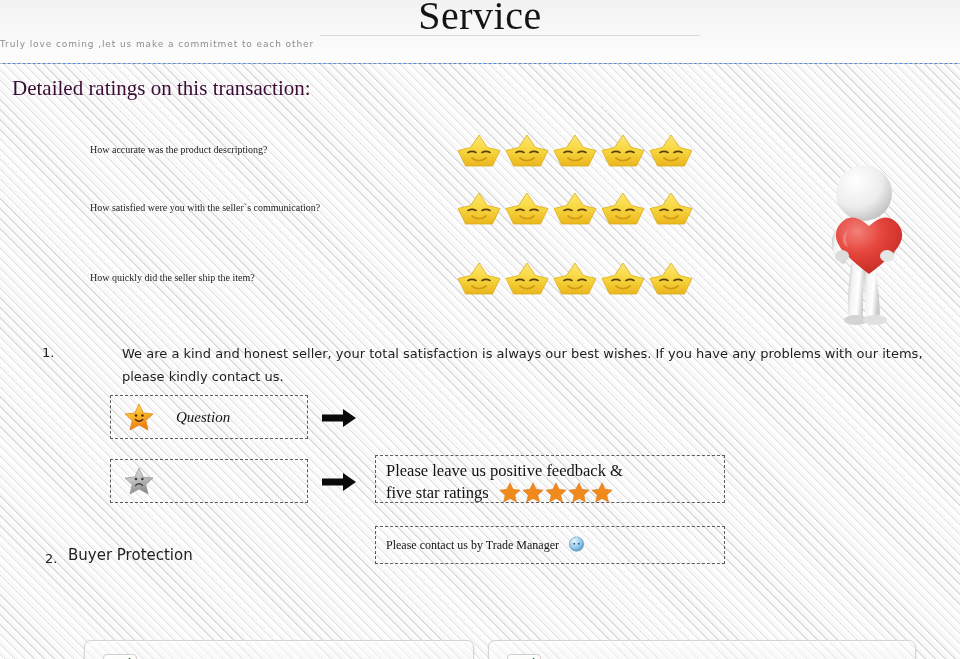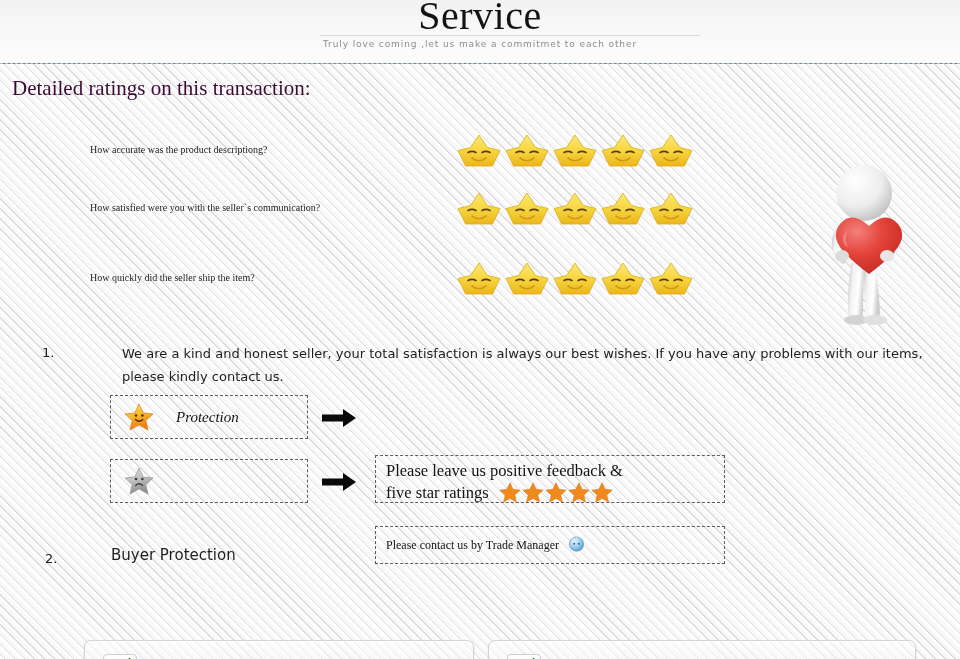--- a/index.html
+++ b/index.html
@@ -51,21 +51,21 @@
     top: 35px;
     width: 380px;
     height: 1px;
     background: #d8d8d8;
   }
 
   #subtitle {
     position: absolute;
     left: 0; top: 39px;
     width: 960px;
-    text-align: center;
+    text-align: left;
     font-family: "DejaVu Sans", sans-serif;
     font-size: 9px;
     color: #8d8d8d;
     letter-spacing: 0.9px;
   }
 
   #header-dash {
     position: absolute;
     left: 0;
     top: 63px;
@@ -161,21 +161,20 @@
   }
 
   #item2-num { left: 45px; top: 487px; }
   #item2-text {
     position: absolute;
     left: 68px;
     top: 482px;
     font-family: "DejaVu Sans", sans-serif;
     font-size: 15px;
     color: #1e1e1e;
-    margin-left: 43px;
   }
 
   
   .flow-left {
     position: absolute;
     left: 110px;
     width: 198px;
     height: 44px;
     border: 1px dashed #5d5d5d;
     display: flex;
@@ -468,21 +467,21 @@
           <stop offset="0%" stop-color="#fde55e"></stop>
                 <stop offset="55%" stop-color="#f7b524"></stop>
                 <stop offset="100%" stop-color="#ef7c12"></stop>
         </linearGradient>
             </defs>
         <path d="M15 2 L19.2 11 L29 12 L21.8 18.6 L24 28 L15 23 L6 28 L8.2 18.6 L1 12 L10.8 11 Z" fill="url(#og1)" stroke="#e07a10" stroke-width="0.7"></path>
         <circle cx="12" cy="13.5" r="1.3" fill="#512b03"></circle>
         <circle cx="18.4" cy="13.5" r="1.3" fill="#512b03"></circle>
         <path d="M11.4 17.6 q3.6 3.4 7.4 0" stroke="#512b03" stroke-width="1.4" fill="none" stroke-linecap="round"></path>
       </svg></span>
-      <span class="flow-label">Protection</span>
+      <span class="flow-label">Question</span>
     </div>
 
     <div class="arrow row1">
       <svg width="36" height="20" viewBox="0 0 36 20">
         <path d="M0 6.5 L21 6.5 L21 1 L34 10 L21 19 L21 13.5 L0 13.5 Z" fill="#0a0a0a"></path>
       </svg>
     </div>
 
     <div class="flow-right row1">
       <div>Please leave us positive feedback &amp;</div>

